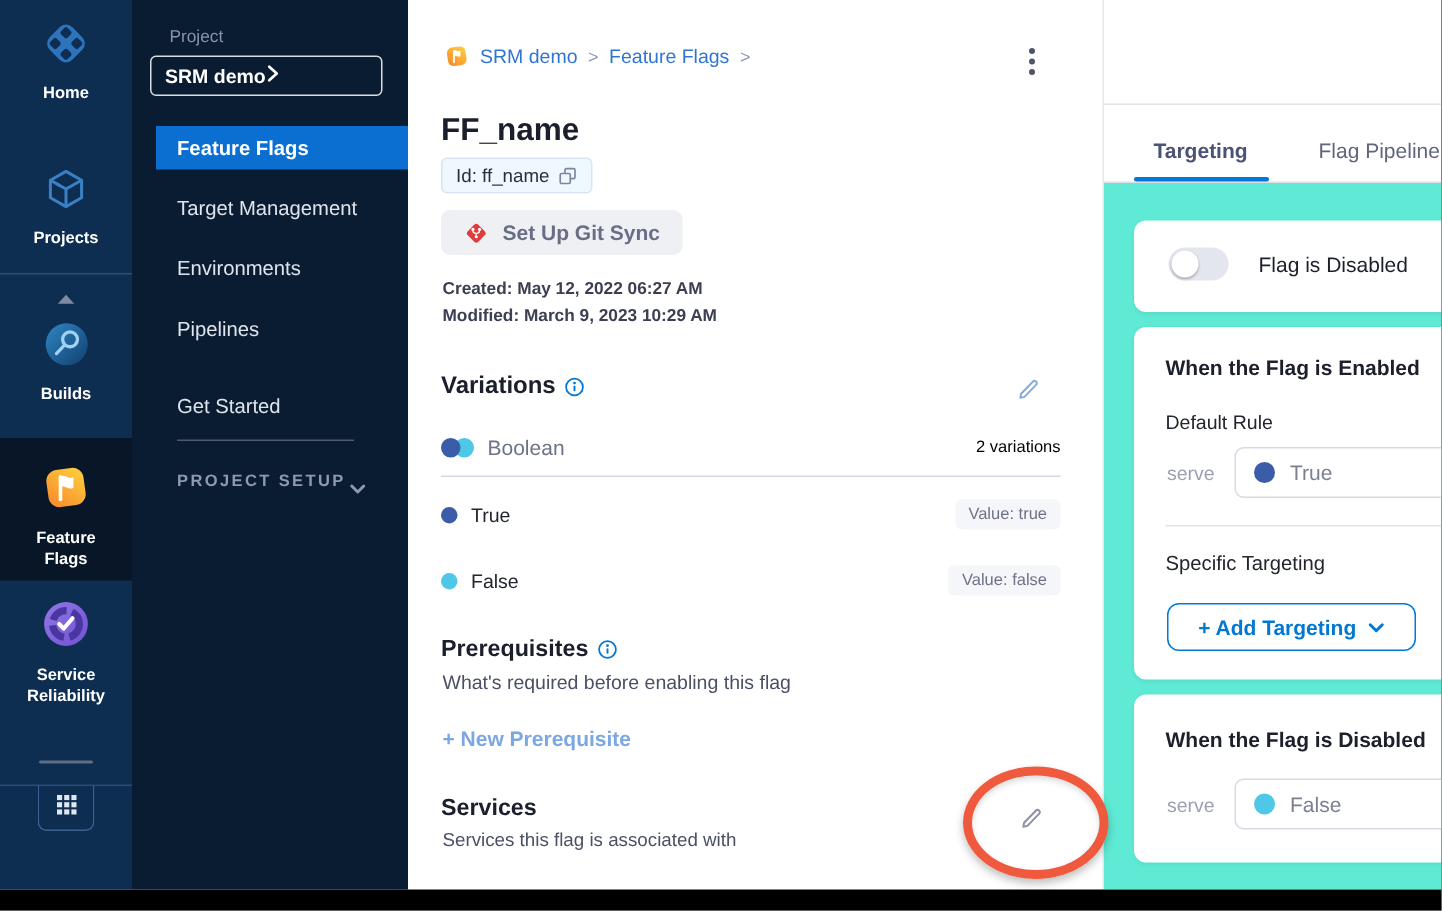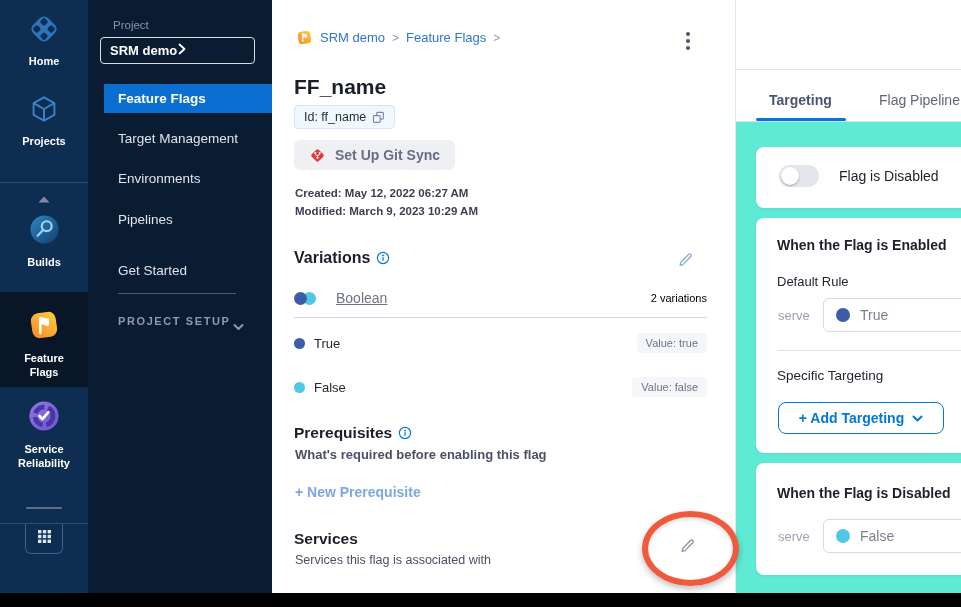--- a/index.html
+++ b/index.html
@@ -37,21 +37,21 @@
   .flag-title { position:absolute; left:22px; top:75px; font-size:21px; font-weight:bold; color:#1b1e2b; }
   .id-chip { position:absolute; left:22px; top:105px; display:inline-flex; align-items:center; gap:6px; padding:4px 9px; background:#eff7ff; border:1px solid #d5e5f6; border-radius:4px; font-size:12.5px; color:#2b2f3a; }
   .git-btn { position:absolute; left:22px; top:140px; height:30px; display:inline-flex; align-items:center; gap:9px; padding:0 15px; background:#eff0f4; border-radius:6px; border:none; font-size:14px; font-weight:bold; color:#696d87; font-family:inherit; }
   .meta-line { position:absolute; left:23px; font-size:11.5px; font-weight:600; color:#3c3f52; }
   .sec-heading-row { position:absolute; left:22px; display:flex; align-items:center; gap:6px; }
   .sec-heading { font-size:16px; font-weight:bold; color:#1b1e2b; }
   .sec-heading-sm { font-size:15.5px; font-weight:bold; color:#1b1e2b; }
   .pencil-btn { position:absolute; background:none; border:none; padding:0; cursor:pointer; }
   .bool-row { position:absolute; left:22px; top:290px; right:28px; display:flex; align-items:center; }
   .circle { border-radius:50%; display:inline-block; }
-  .bool-label { margin-left:20px; font-size:14px; color:#6e7286;text-decoration:underline; }
+  .bool-label { margin-left:9px; font-size:14px; color:#6e7286; }
   .bool-count { margin-left:auto; font-size:11px; color:#000000;text-align:right; }
   .var-hr { position:absolute; left:22px; right:28px; top:317px; height:1px; background:#d7d9e2; }
   .var-row { position:absolute; left:22px; right:28px; display:flex; align-items:center; }
   .var-name { margin-left:9px; font-size:13px; color:#22252f; }
   .value-chip { margin-left:auto; background:#f5f6f9; border-radius:4px; padding:4px 9px; font-size:11px; color:#6e7286; }
   .sub-text { position:absolute; left:23px; font-size:13px; color:#4c5064; }
   .new-prereq { position:absolute; left:23px; top:484px; font-size:14px; font-weight:600; color:#7ca7e0; background:none; border:none; font-family:inherit; }
   .annotation-ellipse { position:absolute; left:642px; top:511px; width:97px; height:75px; border:6px solid #ef5a3e; border-radius:50%; box-shadow:0 3px 6px rgba(0,0,0,.25), inset 0 2px 4px rgba(0,0,0,.15); z-index:6; pointer-events:none; }
 
   
@@ -89,21 +89,21 @@
           <rect x="4" y="4" width="16" height="16" rx="4.5" transform="rotate(45 12 12)" fill="#2e74bd"></rect>
           <rect x="9.7" y="4.3" width="4.6" height="4.6" rx="1.2" transform="rotate(45 12 6.6)" fill="#0d2d51"></rect>
           <rect x="4.3" y="9.7" width="4.6" height="4.6" rx="1.2" transform="rotate(45 6.6 12)" fill="#0d2d51"></rect>
           <rect x="15.1" y="9.7" width="4.6" height="4.6" rx="1.2" transform="rotate(45 17.4 12)" fill="#0d2d51"></rect>
           <rect x="9.7" y="15.1" width="4.6" height="4.6" rx="1.2" transform="rotate(45 12 17.4)" fill="#0d2d51"></rect>
         </svg>
       </span>
       <span class="rail-label">Home</span>
     </div>
 
-    <div class="rail-item" style="top:93px;">
+    <div class="rail-item" style="top:110px;">
       <span>
         <svg width="32" height="32" viewBox="0 0 24 24" fill="none" stroke="#3b80c4" stroke-width="1.5" stroke-linejoin="round">
           <path d="M12 3.2 L19.8 7.6 V16.4 L12 20.8 L4.2 16.4 V7.6 Z"></path>
           <path d="M4.2 7.6 L12 12 L19.8 7.6"></path>
           <path d="M12 12 V20.8"></path>
           <path d="M6.8 9.1 l2.4 1.35"></path>
         </svg>
       </span>
       <span class="rail-label">Projects</span>
     </div>
@@ -315,21 +315,21 @@
     <div class="sec-heading-row" style="top:424px;">
       <span class="sec-heading-sm">Prerequisites</span>
       <span style="display:flex;">
         <svg width="14" height="14" viewBox="0 0 14 14">
             <circle cx="7" cy="7" r="5.6" fill="none" stroke="#0278d5" stroke-width="1.2"></circle>
             <circle cx="7" cy="4.4" r=".95" fill="#0278d5"></circle>
             <rect x="6.35" y="6.1" width="1.3" height="3.7" rx=".6" fill="#0278d5"></rect>
           </svg>
       </span>
     </div>
-    <div class="sub-text" style="top:447px;font-weight:bold;">What's required before enabling this flag</div>
+    <div class="sub-text" style="top:447px;">What's required before enabling this flag</div>
     <button class="new-prereq">+ New Prerequisite</button>
 
     <div class="sec-heading-row" style="top:530px;">
       <span class="sec-heading-sm">Services</span>
     </div>
     <div class="sub-text" style="top:553px; font-size:12.5px;">Services this flag is associated with</div>
     <button class="pencil-btn" style="left:407px; top:537px;">
       <svg width="17" height="17" viewBox="0 0 16 16" fill="none" stroke="#8d91a6" stroke-width="1.25" stroke-linejoin="round">
         <path d="M3 13.4 L3.5 10.8 L11 3.1 a1.25 1.25 0 0 1 1.8 0 l.2.2 a1.25 1.25 0 0 1 0 1.8 L5.6 12.8 L3 13.4 Z"></path>
       </svg>

